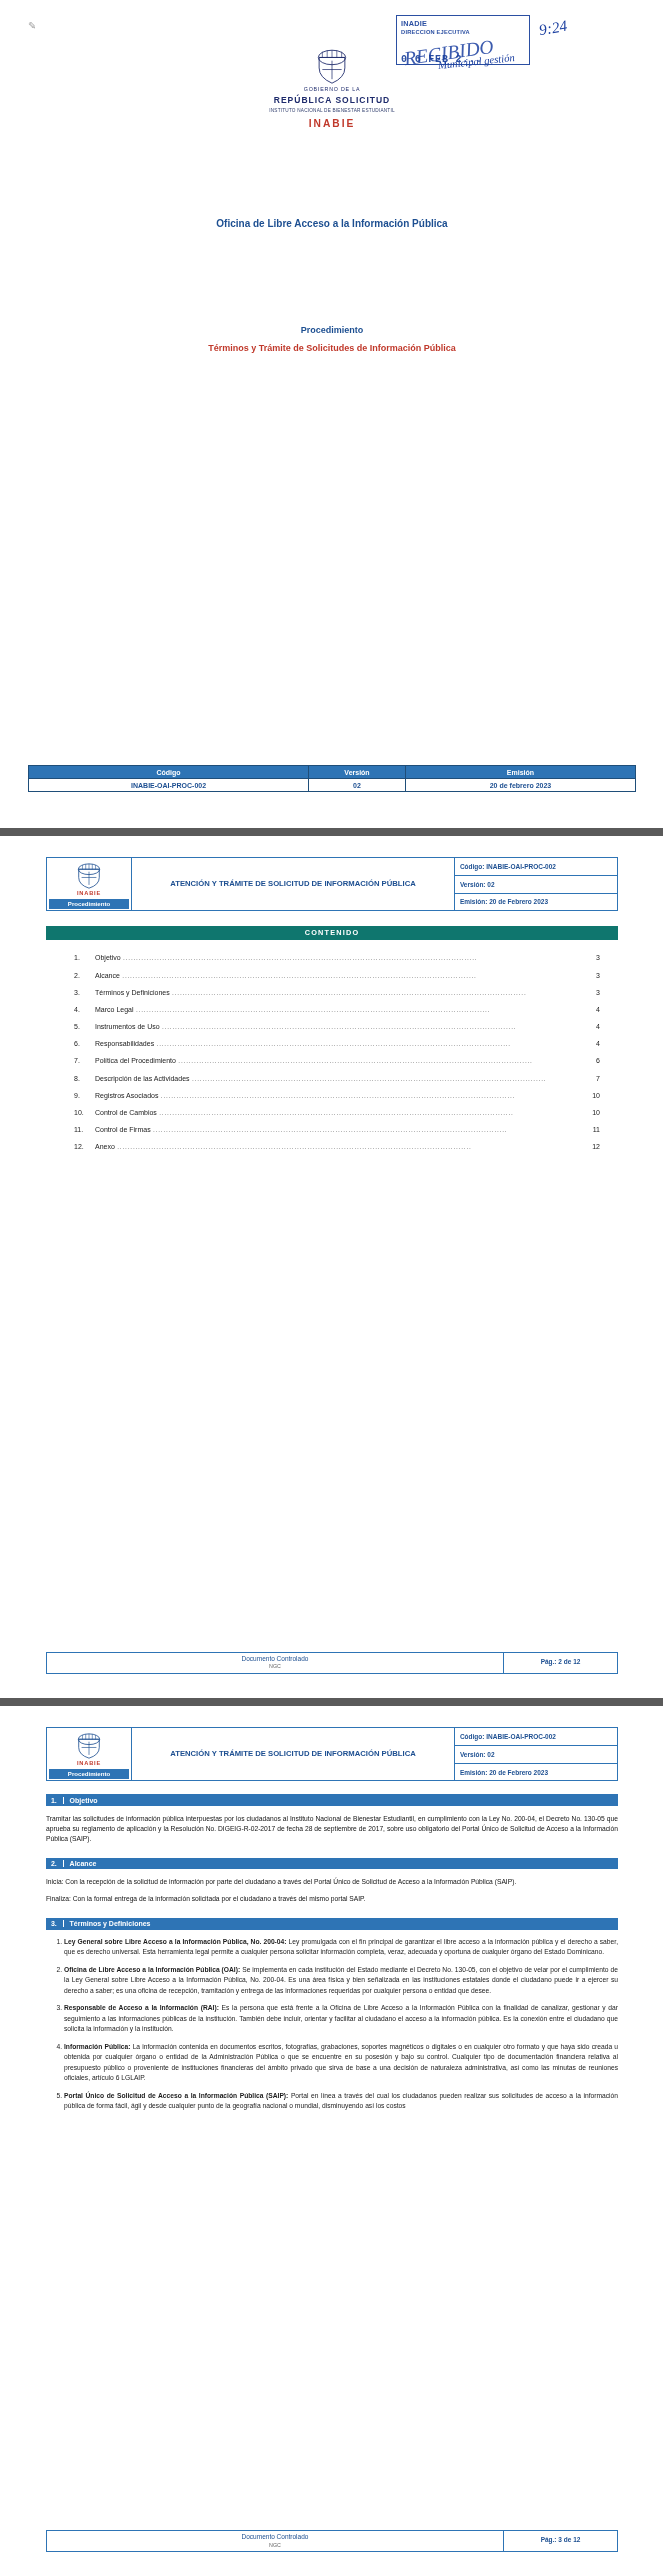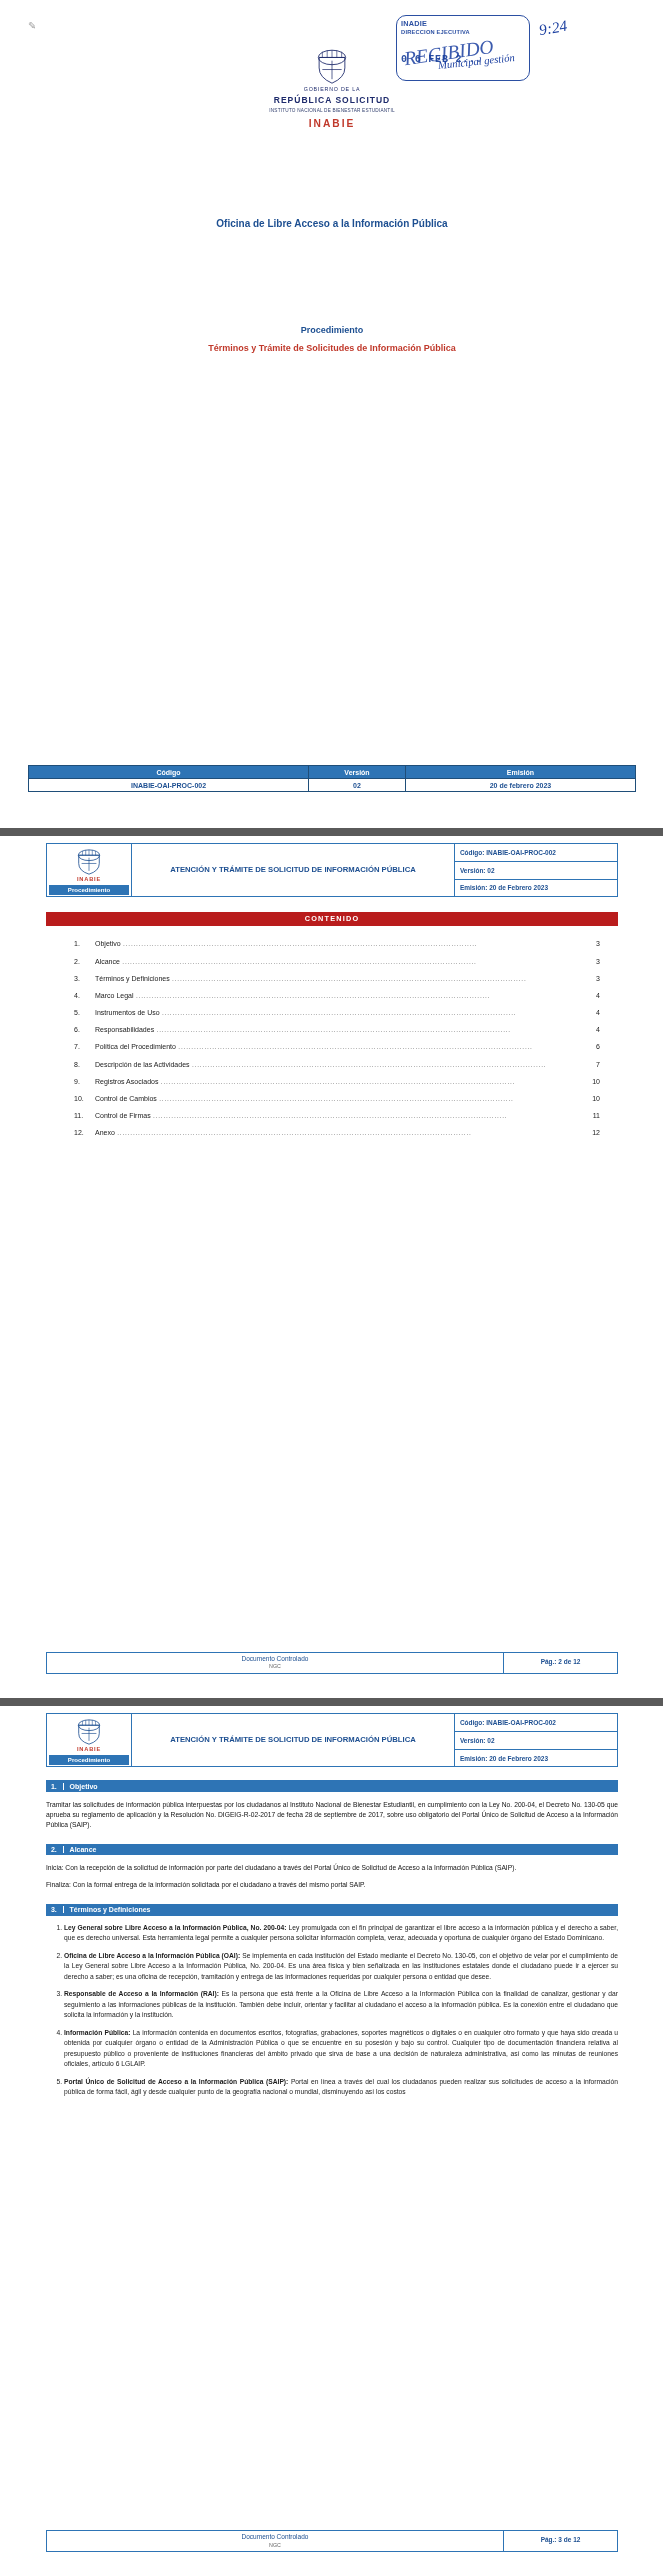--- a/index.html
+++ b/index.html
@@ -29,23 +29,23 @@
   .stamp-wrap {
     position: absolute;
     top: 14.6px;
     left: 396px;
     width: 203px;
     height: 61px;
   }
   .stamp-box {
     position: absolute;
     top: 0; left: 0;
-    width: 134px; height: 66px;
+    width: 134px; height: 50px;
     border: 1.6px solid #2b4fa2;
-    border-radius: 10px;
+    border-radius: 0;
     color: #2b4fa2;
     font-size: 6.1px;
     line-height: 1.35;
     padding: 3.3px 4.1px;
     font-weight: bold;
     letter-spacing: 0.2px;
   }
   .stamp-box .s1 { font-size: 7.3px; }
   .stamp-box .s2 { font-size: 5.7px; }
   .stamp-box .s3 { font-size: 10px; margin-top: 17px; letter-spacing: 0.8px; font-family: Liberation Mono, monospace; }
@@ -143,21 +143,21 @@
   }
   .code-table td {
     border: 0.8px solid #1f4e79;
     padding: 2.4px 0;
     text-align: center;
     color: #1d4f91;
     font-weight: bold;
   }
 
   
-  .pg-inner { padding: 7px 46px 0; }
+  .pg-inner { padding: 21px 46px 0; }
   .hdr {
     width: 100%;
     border-collapse: collapse;
     table-layout: fixed;
   }
   .hdr td {
     border: 0.8px solid #2e74b5;
     vertical-align: middle;
   }
   .hdr .logo-cell {
@@ -202,21 +202,21 @@
     color: #fff;
     font-size: 6.1px;
     font-weight: bold;
     padding: 1.6px 0;
     margin-top: 2.4px;
   }
 
   
   .toc-band {
     margin-top: 14.6px;
-    background: #b91c1c;
+    background: #0f766e;
     color: #fff;
     text-align: center;
     font-weight: bold;
     font-size: 7.3px;
     letter-spacing: 1.2px;
     padding: 2.4px 0;
   }
   .toc {
     margin-top: 14.6px;
     padding: 0 18px 0 28px;

